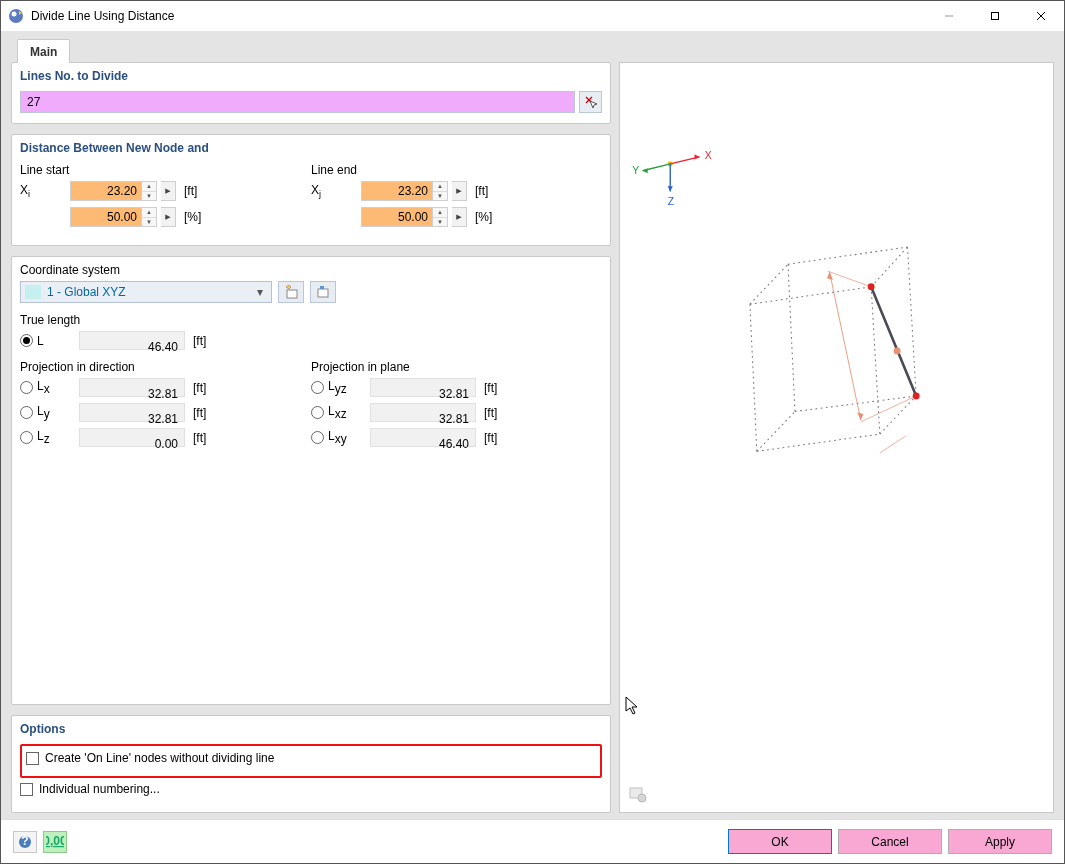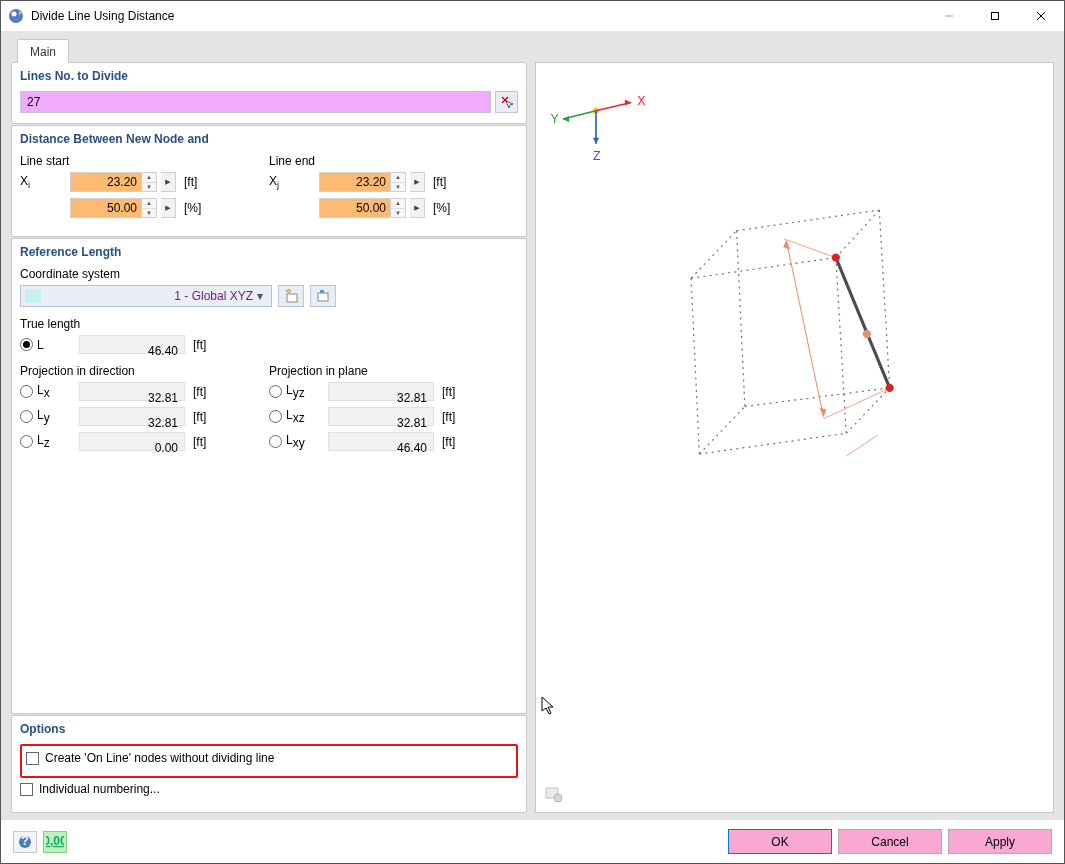--- a/index.html
+++ b/index.html
@@ -6,23 +6,23 @@
 body { margin: 0; background: #fff; overflow: hidden; }
 .window { width: 1065px; height: 864px; border: 1px solid #555; background: #fff; display: flex; flex-direction: column; }
 .titlebar { height: 31px; display: flex; align-items: center; padding-left: 6px; border-bottom: 1px solid #e5e5e5; }
 .titlebar .appicon { width: 18px; height: 18px; margin-right: 6px; }
 .titlebar .title { flex: 1; color: #000; }
 .winbtns { display: flex; height: 100%; }
 .winbtn { width: 46px; display: flex; align-items: center; justify-content: center; color: #000; }
 .winbtn svg { width: 10px; height: 10px; }
 .workarea { flex: 1; background: #e4e4e4; padding: 4px 4px 0 4px; display: flex; flex-direction: column; }
 .tabstrip { height: 26px; display: flex; align-items: flex-end; padding-left: 12px; }
-.tab { background: #fff; border: 1px solid #c9c9c9; border-bottom: none; padding: 5px 12px 4px 12px; color: #333; border-radius: 2px 2px 0 0; margin-bottom: -1px; z-index: 2; position: relative; }
+.tab { background: #fff; border: 1px solid #c9c9c9; border-bottom: none; padding: 5px 12px 4px 12px; color: #333; border-radius: 2px 2px 0 0; margin-bottom: -1px; z-index: 2; position: relative; font-weight: bold; }
 .panelrow { flex: 1; display: flex; gap: 8px; padding: 0 6px 6px 6px; }
-.leftcol { width: 516px; display: flex; flex-direction: column; gap: 1px; }
+.leftcol { width: 600px; display: flex; flex-direction: column; gap: 10px; }
 .rightcol { flex: 1; background: #fff; border: 1px solid #c9c9c9; position: relative; }
 .card { background: #fff; border: 1px solid #c9c9c9; border-radius: 2px; padding: 6px 8px 10px 8px; }
 .card.h1 { min-height: 62px; }
 .card.h2 { min-height: 112px; }
 .card.h3 { flex: 1; }
 .card.h4 { min-height: 85px; }
 .card-title { color: #2b4f81; font-weight: 600; margin-bottom: 8px; }
 .line-input-row { display: flex; gap: 4px; }
 .line-input { flex: 1; background: #f0abfc; border: 1px solid #bac6da; padding: 3px 6px; color: #000; height: 22px; }
 .pickbtn { width: 23px; height: 22px; background: #e8ecf3; border: 1px solid #bac6da; display: flex; align-items: center; justify-content: center; }
@@ -42,21 +42,21 @@
 .radio-row { display: flex; align-items: center; gap: 4px; margin-bottom: 6px; }
 .radio { width: 13px; height: 13px; border: 1px solid #666; border-radius: 50%; display: flex; align-items: center; justify-content: center; background: #fff; }
 .radio.checked::after { content: ""; width: 7px; height: 7px; background: #000; border-radius: 50%; }
 .rlabel { width: 22px; }
 .rofield { border: 1px solid #e0e0e0; background: #f1f1f1; text-align: right; padding: 8px 6px; color: #000; height: 19px; }
 .rofield.long { width: 106px; }
 .rofield.short { width: 106px; }
 .select-row { display: flex; align-items: center; gap: 6px; margin-bottom: 10px; }
 .select { display: flex; align-items: center; border: 1px solid #b5c2d6; background: #eaeef5; height: 22px; padding: 0 4px 0 4px; width: 252px; }
 .select .sw { width: 16px; height: 14px; background: #c6f0f0; margin-right: 6px; }
-.select .seltext { flex: 1; color: #701a75; text-align: right; }
+.select .seltext { flex: 1; color: #0369a1; }
 .select .cd { width: 14px; display: flex; justify-content: center; color: #555; }
 .iconbtn { width: 26px; height: 22px; border: 1px solid #bac6da; background: #e8ecf3; display: flex; align-items: center; justify-content: center; }
 .checkbox { width: 13px; height: 13px; border: 1px solid #666; background: #fff; }
 .opt-row { display: flex; align-items: center; gap: 6px; margin-bottom: 6px; }
 .redbox { border: 2px solid #e11; padding: 5px 4px; margin: 6px 0 4px 0; border-radius: 2px; }
 .footer { height: 44px; background: #fff; display: flex; align-items: center; padding: 0 12px; gap: 6px; border-top: 1px solid #e0e0e0; }
 .footer .spacer { flex: 1; }
 .ficon { width: 24px; height: 22px; border: 1px solid #c7c7c7; background: #f4f4f4; display: flex; align-items: center; justify-content: center; }
 .btn { width: 104px; height: 25px; border: 1px solid #adadad; background: #f9a8d4; color: #000; display: flex; align-items: center; justify-content: center; }
 .btn.primary { border: 1px solid #0078d7; }
@@ -177,21 +177,20 @@
                     </div>
                 </div>
                 <div class="playbtn">▶</div>
                 <span class="unit">[%]</span>
               </div>
             </div>
           </div>
         </div>
 
         <div class="card h3">
-          <div class="card-title">Reference Length</div>
 
           <div class="row label-only">Coordinate system</div>
           <div class="select-row">
             <div class="select">
               <div class="sw"></div>
               <div class="seltext">1 - Global XYZ</div>
               <div class="cd">▾</div>
             </div>
             <div class="iconbtn">
               <svg width="16" height="16" viewBox="0 0 16 16">

